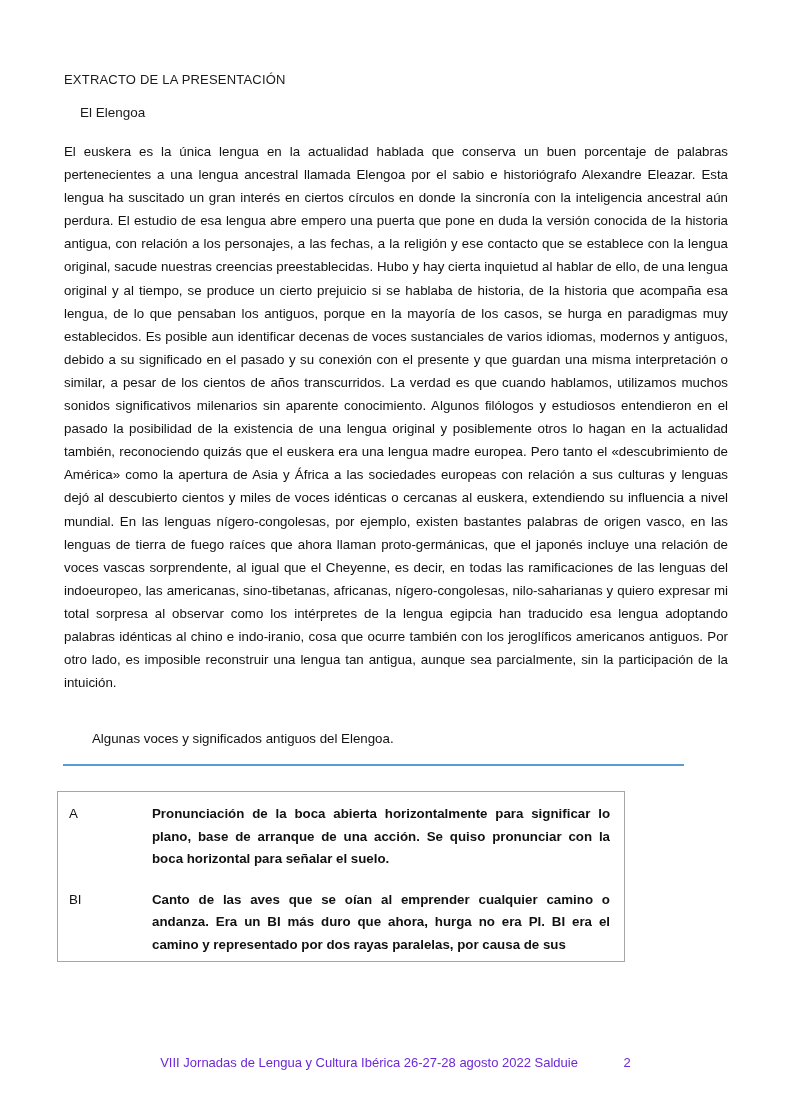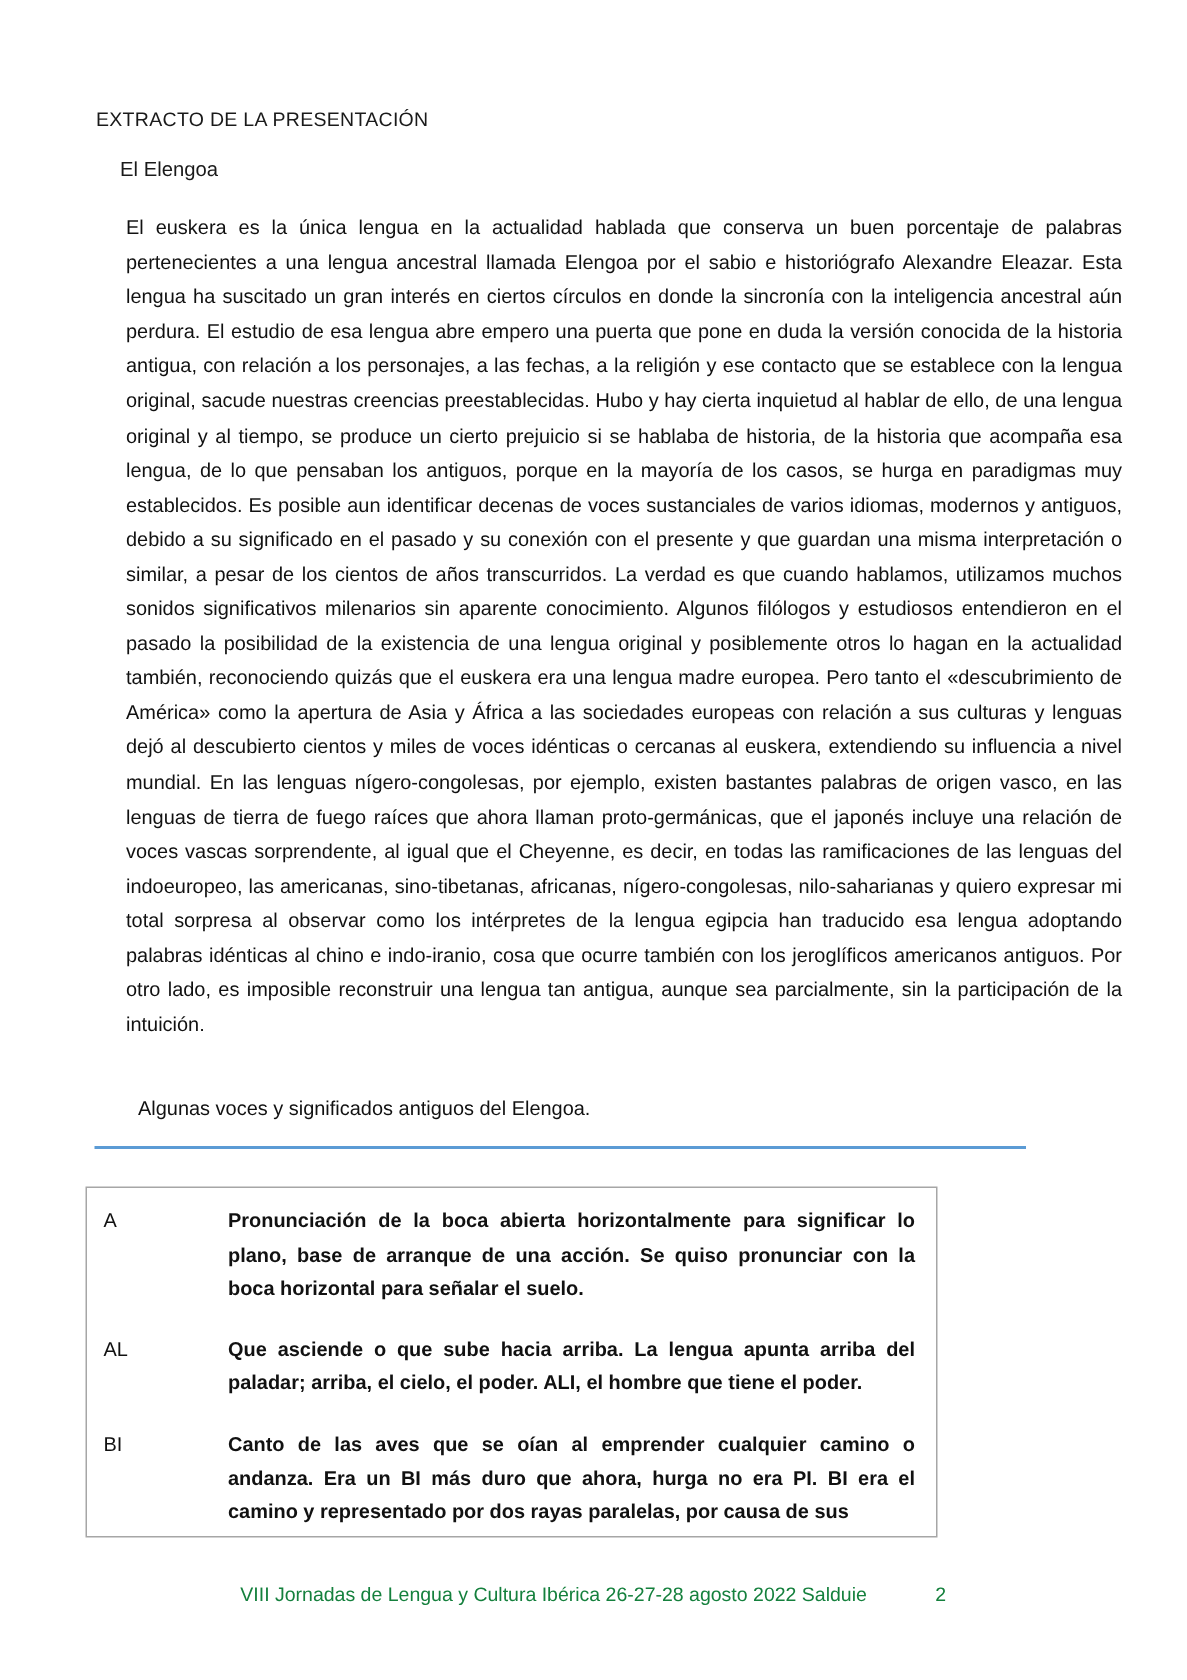--- a/index.html
+++ b/index.html
@@ -46,21 +46,20 @@
     position: absolute;
     left: 64px;
     top: 140px;
     width: 664px;
     font-size: 13.3px;
     line-height: 23.1px;
     text-align: justify;
     text-justify: inter-word;
     color: #111111;
     hyphens: none;
-    margin-left: 20px;
   }
 
   .caption {
     position: absolute;
     left: 64px;
     top: 731px;
     font-size: 13.3px;
     color: #111111;
     white-space: nowrap;
     margin-left: 28px;
@@ -112,21 +111,21 @@
   tr.row-first td { padding-top: 11px !important; }
   tr.row-last  td { padding-bottom: 4px !important; }
 
   .footer {
     position: absolute;
     left: 0;
     top: 1055px;
     width: 791px;
     text-align: center;
     font-size: 13px;
-    color: #15803d;
+    color: #6d28d9;
   }
   .footer-inner {
     display: inline-block;
     position: relative;
   }
   .footer-text { display: inline; }
   .footer-page {
     display: inline-block;
     margin-left: 42px;
   }
@@ -146,24 +145,20 @@
 
   <div class="blue-rule"></div>
 
   <div class="glossary-table">
     <table>
       <tbody>
         <tr class="row-first">
           <td class="col-term">A</td>
           <td class="col-def">Pronunciación de la boca abierta horizontalmente para significar lo plano, base de arranque de una acción. Se quiso pronunciar con la boca horizontal para señalar el suelo.</td>
         </tr>
-        <tr>
-          <td class="col-term">AL</td>
-          <td class="col-def">Que asciende o que sube hacia arriba. La lengua apunta arriba del paladar; arriba, el cielo, el poder. ALI, el hombre que tiene el poder.</td>
-        </tr>
         <tr class="row-last">
           <td class="col-term">BI</td>
           <td class="col-def">Canto de las aves que se oían al emprender cualquier camino o andanza. Era un BI más duro que ahora, hurga no era PI. BI era el camino y representado por dos rayas paralelas, por causa de sus</td>
         </tr>
       </tbody>
     </table>
   </div>
 
   <div class="footer">
     <span class="footer-inner">

